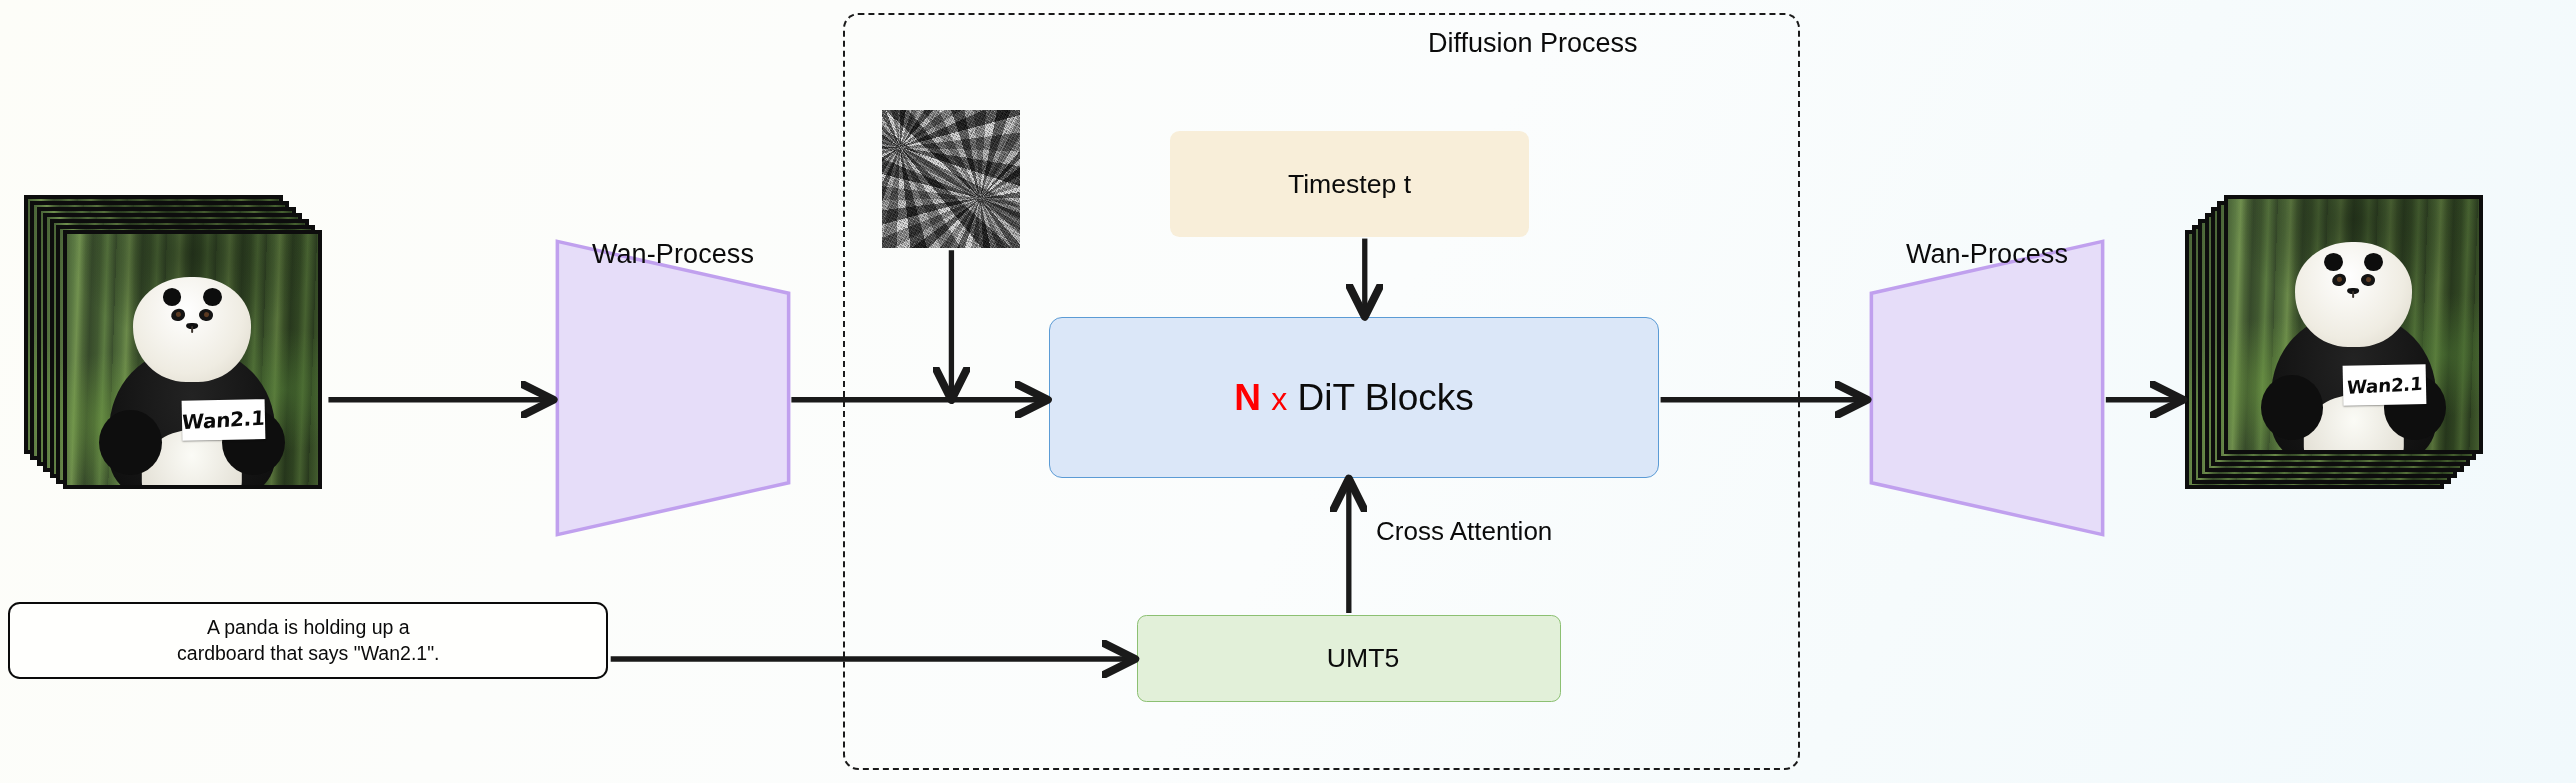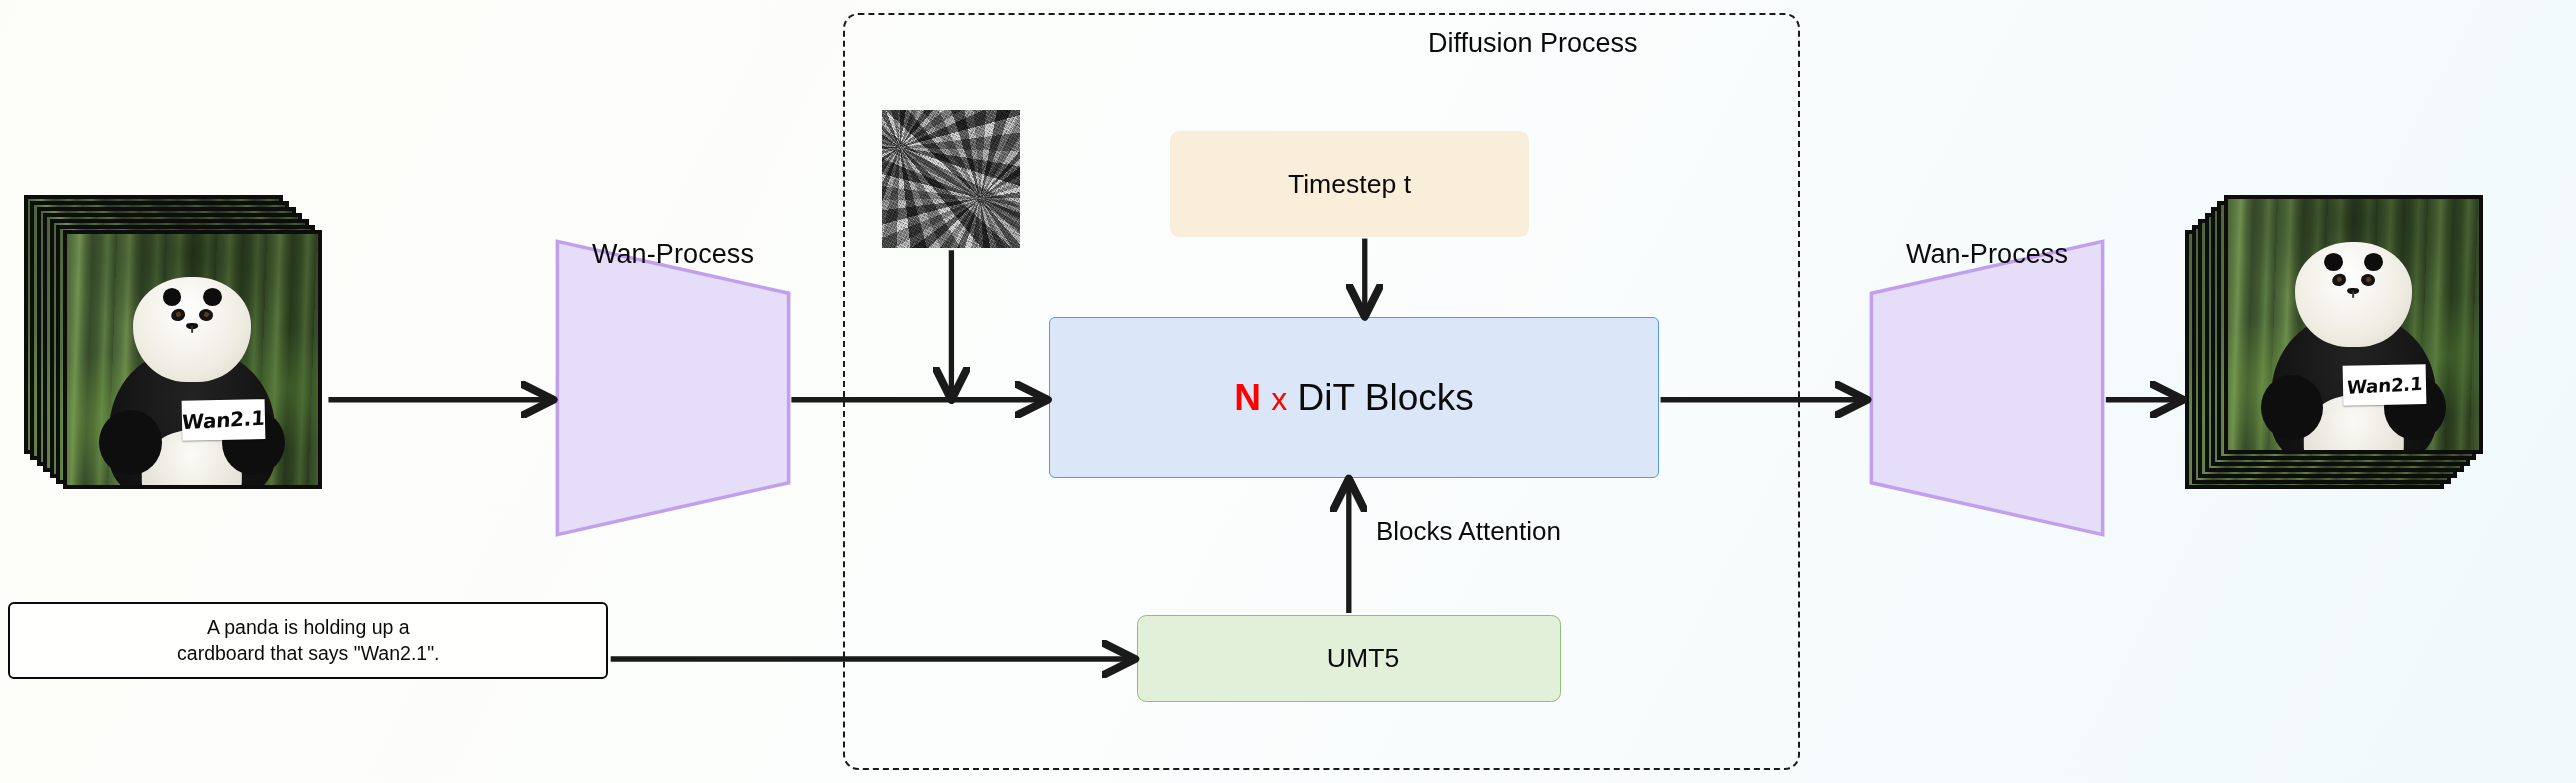--- a/index.html
+++ b/index.html
@@ -189,21 +189,21 @@
   }
 
   #timestep-box {
     background: #f8eed9;
     border-radius: 9.4px;
     font-size: 26.6px;
   }
   #dit-box {
     background: #dbe7f8;
     border: 1.8px solid #5b9bd5;
-    border-radius: 6px;
+    border-radius: 13px;
     font-size: 37px;
   }
   #dit-box .n-mult { color: #ff0000; font-weight: bold; }
   #dit-box .x-mult { color: #ff0000; font-weight: normal; font-size: 32px; }
   #dit-box .dit-rest { color: #0b0b0b; }
   #umt5-box {
     background: #e2f0d9;
     border: 1.8px solid #8cc072;
     border-radius: 9.4px;
     font-size: 26.6px;
@@ -296,21 +296,21 @@
           <div class="nose"></div>
           <div class="muzzle"></div>
         </div>
       </div>
       <div class="sign">
         <span>Wan2.1</span>
       </div>
     </div>
   </div>
 
-  <div class="box" id="prompt-box" style="left:8.3px; top:602px; width:600px; height:77px;border-radius:6px;">
+  <div class="box" id="prompt-box" style="left:8.3px; top:602px; width:600px; height:77px;">
     <div>
       <div>A panda is holding up a</div>
       <div>cardboard that says "Wan2.1".</div>
     </div>
   </div>
 
   <div class="trap" id="wan-encoder" style="left:555px; top:239px; width:236px; height:298px;">
     <svg viewBox="0 0 400 505" width="236" height="298" preserveAspectRatio="none">
       <polygon points="4,4 396,92 396,413 4,501" fill="#e6ddf9" stroke="#c0a0ee" stroke-width="6"></polygon>
     </svg>
@@ -332,21 +332,21 @@
   <div class="box" id="dit-box" style="left:1049px; top:317px; width:610px; height:161px;">
     <span>
       <b class="n-mult">N</b><span>&nbsp;</span><span class="x-mult">x</span><span>&nbsp;</span><span class="dit-rest">DiT Blocks</span>
     </span>
   </div>
 
   <div class="box" id="umt5-box" style="left:1137px; top:615px; width:424px; height:87px;">
     <span>UMT5</span>
   </div>
 
-  <div style="position:absolute; left:1376px; top:516px; font-size:26px; color:#0b0b0b; white-space:nowrap;">Blocks Attention</div>
+  <div style="position:absolute; left:1376px; top:516px; font-size:26px; color:#0b0b0b; white-space:nowrap;">Cross Attention</div>
 
   <div class="trap" id="wan-decoder" style="left:1869px; top:239px; width:236px; height:298px;">
     <svg viewBox="0 0 400 505" width="236" height="298" preserveAspectRatio="none">
       <polygon points="4,92 396,4 396,501 4,413" fill="#e6ddf9" stroke="#c0a0ee" stroke-width="6"></polygon>
     </svg>
     <div class="trap-label">
       <span>Wan-</span>
       <span>Process</span>
     </div>
   </div>

